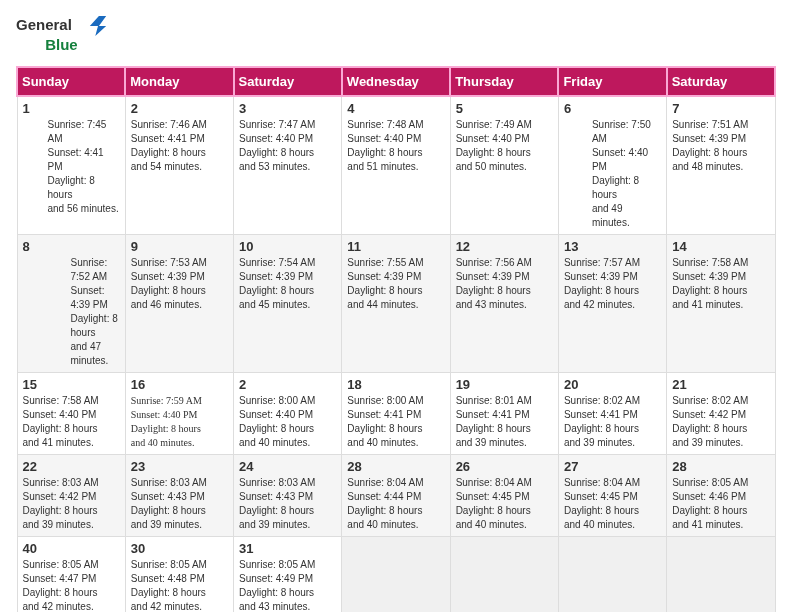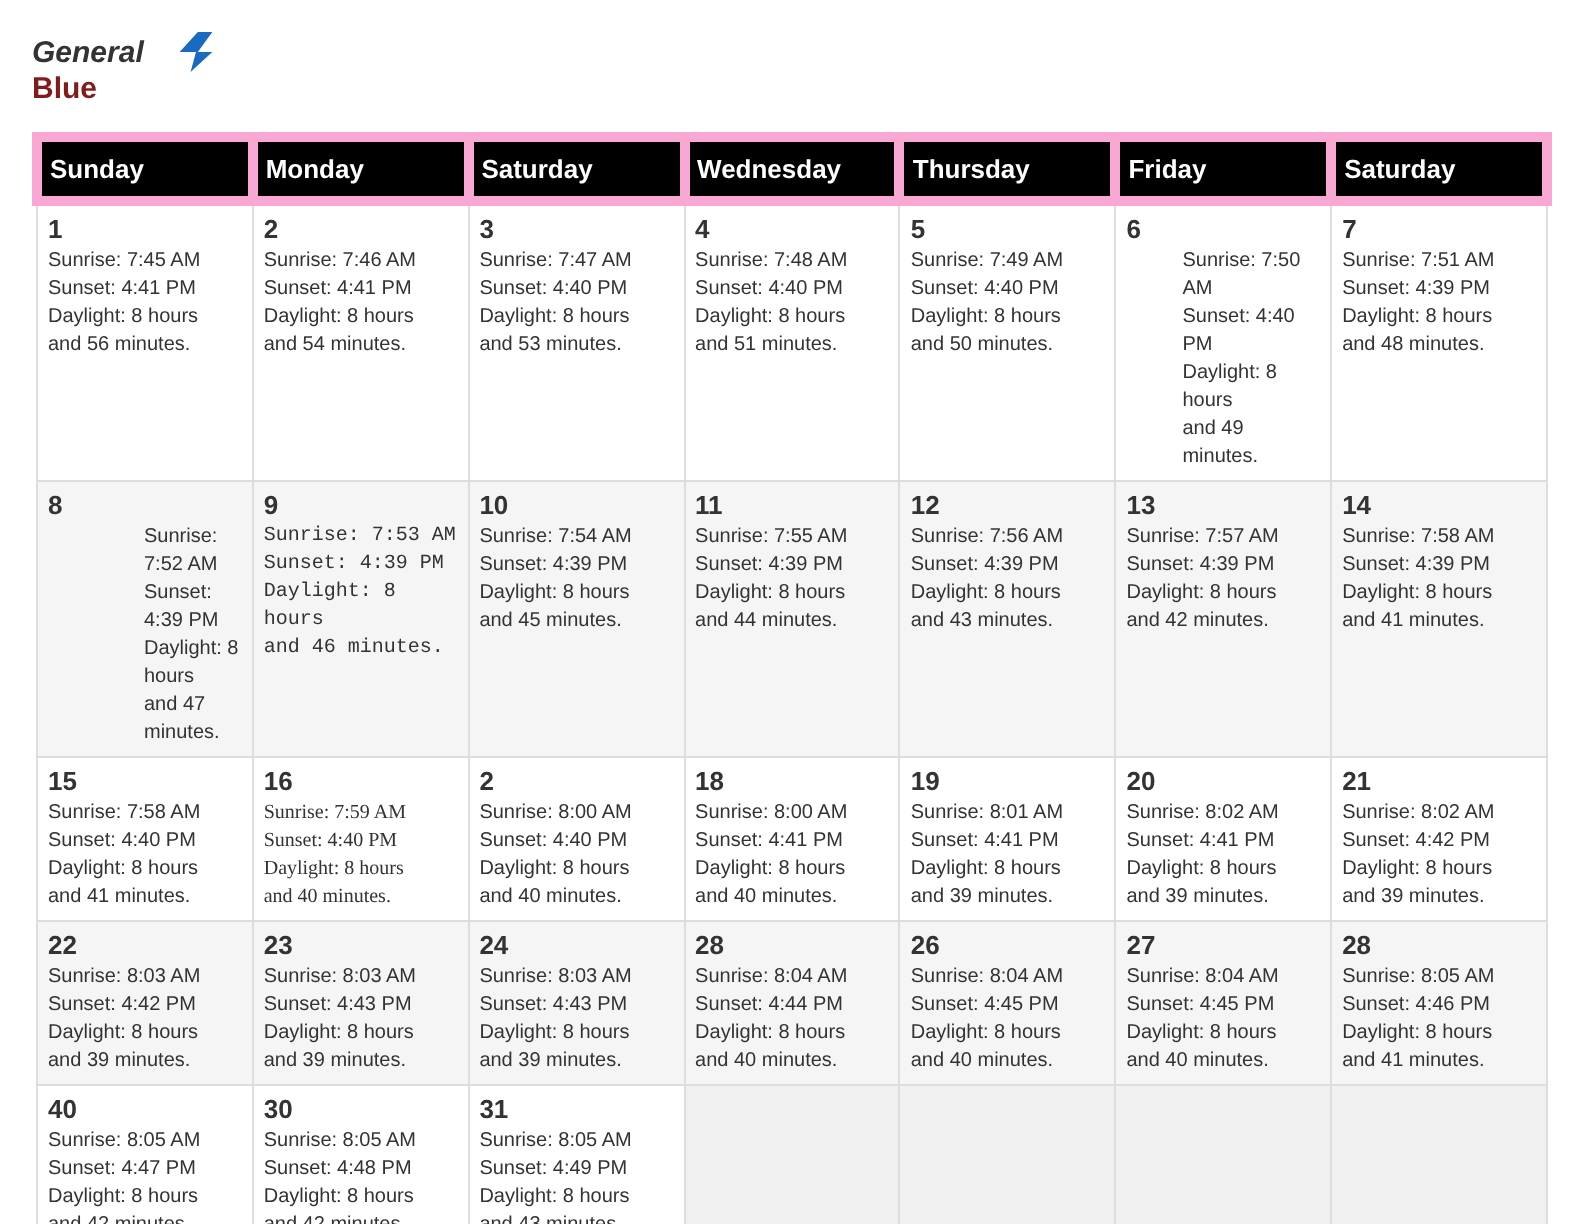--- a/index.html
+++ b/index.html
@@ -29,27 +29,27 @@
     }
     .location {
       font-size: 16px;
       color: #555;
     }
     .calendar {
       width: 100%;
       border-collapse: collapse;
     }
     .calendar th {
-      background: #000000;
+      background: #be185d;
       color: #fff;
       padding: 6px 4px;
       font-size: 13px;
       font-weight: bold;
       text-align: left;
-      border: 5px solid #f9a8d4;
+      border: 2px solid #f9a8d4;
     }
     .calendar td {
       vertical-align: top;
       padding: 4px 5px;
       border: 1px solid #ddd;
       font-size: 10.5px;
       color: #333;
       width: calc(100% / 7);
       min-height: 80px;
       background: #fff;
@@ -67,27 +67,27 @@
       line-height: 1.4;
       color: #333;
     }
   </style>
 </head>
 <body>
 
 <div class="header">
   <div class="logo">
   <div style="font-size:15px;font-weight:bold;line-height:1.2;">
-    <div style="display:flex;align-items:flex-end;gap:17px;font-style:italic;">
+    <div style="display:flex;align-items:flex-start;gap:17px;">
       <span style="color:#333;">General</span>
       <svg width="18" height="20" viewBox="0 0 18 22">
         <polygon points="10,0 18,0 10,11 18,11 6,22 9,11 0,11" fill="#1a6bbf"></polygon>
       </svg>
     </div>
-    <div style="color:#7f1d1d;">Blue</div>
+    <div style="color:#15803d;text-align:center;">Blue</div>
   </div>
 </div>
   <div class="title-block">
     <div class="month-title"></div>
     <div class="location"></div>
   </div>
 </div>
 
 <table class="calendar">
   <thead>
@@ -98,21 +98,21 @@
         <th>Wednesday</th>
         <th>Thursday</th>
         <th>Friday</th>
         <th>Saturday</th>
       </tr>
   </thead>
   <tbody id="calendar-body">
       <tr>
         <td>
           <span class="day-num">1</span>
-          <div class="day-info" style="white-space: pre-line;">Sunrise: 7:45 AM
+          <div class="day-info" style="white-space: pre-line; margin-left: 25px;">Sunrise: 7:45 AM
 Sunset: 4:41 PM
 Daylight: 8 hours
 and 56 minutes.</div>
         </td>
         <td>
           <span class="day-num">2</span>
           <div class="day-info" style="white-space: pre-line;">Sunrise: 7:46 AM
 Sunset: 4:41 PM
 Daylight: 8 hours
 and 54 minutes.</div>
@@ -156,21 +156,21 @@
       <tr>
         <td>
           <span class="day-num">8</span>
           <div class="day-info" style="white-space: pre-line; margin-left: 48px;">Sunrise: 7:52 AM
 Sunset: 4:39 PM
 Daylight: 8 hours
 and 47 minutes.</div>
         </td>
         <td>
           <span class="day-num">9</span>
-          <div class="day-info" style="white-space: pre-line; font-family: Liberation Mono, monospace;">Sunrise: 7:53 AM
+          <div class="day-info" style="white-space: pre-line;">Sunrise: 7:53 AM
 Sunset: 4:39 PM
 Daylight: 8 hours
 and 46 minutes.</div>
         </td>
         <td>
           <span class="day-num">10</span>
           <div class="day-info" style="white-space: pre-line;">Sunrise: 7:54 AM
 Sunset: 4:39 PM
 Daylight: 8 hours
 and 45 minutes.</div>

